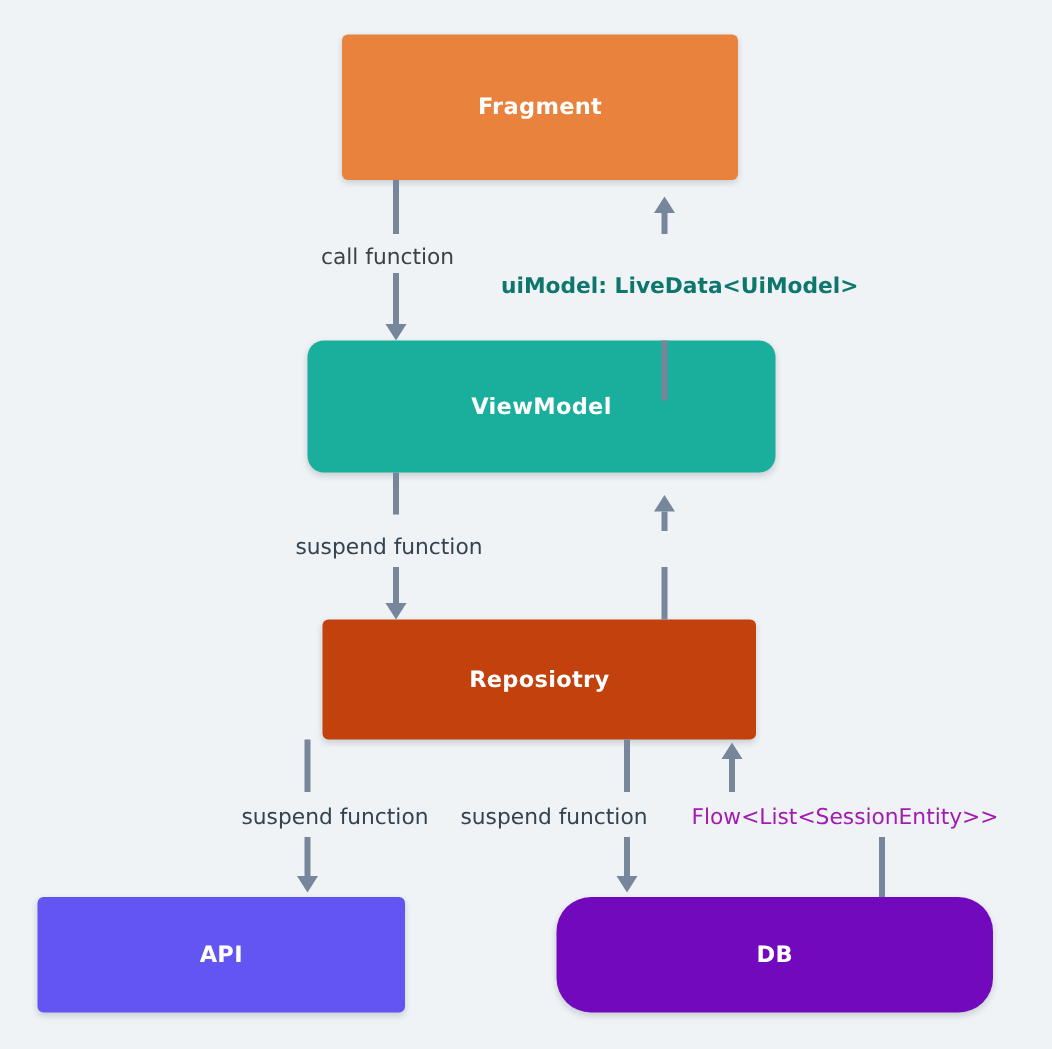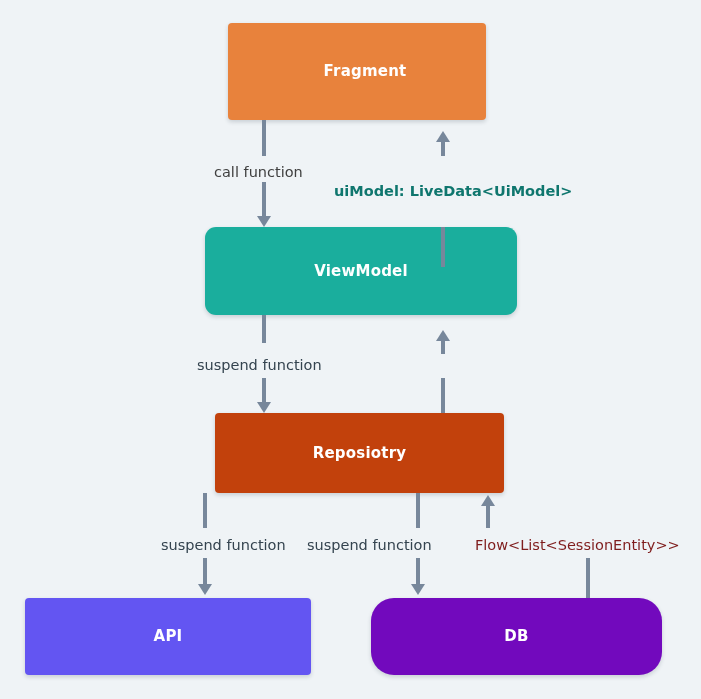--- a/index.html
+++ b/index.html
@@ -27,24 +27,24 @@
     justify-content: center;
   }
   .node-label {
     color: #ffffff;
     font-size: 15px;
     font-weight: 600;
     letter-spacing: 0.2px;
     line-height: 1;
     white-space: nowrap;
   }
-  .node-fragment  { left: 228px; top: 23px;  width: 242px; height: 97px; background: #e8823c; padding-left: 16px; }
+  .node-fragment  { left: 228px; top: 23px;  width: 264px; height: 97px; background: #e8823c; }
   .node-viewmodel { left: 205px; top: 227px; width: 312px; height: 88px; background: #1aae9d; }
   .node-repository{ left: 215px; top: 413px; width: 289px; height: 80px; background: #2b8fdc; }
-  .node-api       { left: 25px;  top: 598px; width: 286px; height: 77px; background: #6355f2; }
+  .node-api       { left: 25px;  top: 598px; width: 245px; height: 77px; background: #6355f2; }
   .node-db        { left: 371px; top: 598px; width: 291px; height: 77px; background: #7209bd; border-radius: 23px; }
 
   
   .shaft {
     position: absolute;
     width: 4px;
     background: #77879b;
   }
   
   .head {
@@ -118,15 +118,15 @@
   <div class="edge-label" style="left: 161px; top: 534px; color: rgb(52, 67, 79);">suspend function</div>
 
   <div class="shaft" style="left: 416px; top: 493px; height: 35px; background: rgb(119, 135, 155);"></div>
   <div class="shaft" style="left: 416px; top: 558px; height: 26px; background: rgb(119, 135, 155);"></div>
   <div class="head head-down" style="left: 411px; top: 584px; border-top-color: rgb(119, 135, 155);"></div>
   <div class="edge-label" style="left: 307px; top: 534px; color: rgb(52, 67, 79);">suspend function</div>
 
   <div class="shaft" style="left: 586px; top: 558px; height: 40px; background: rgb(119, 135, 155);"></div>
   <div class="shaft" style="left: 486px; top: 506px; height: 22px; background: rgb(119, 135, 155);"></div>
   <div class="head head-up" style="left: 481px; top: 495px; border-bottom-color: rgb(119, 135, 155);"></div>
-  <div class="edge-label" style="left: 475px; top: 534px; color: #7f1d1d;">Flow&lt;List&lt;SessionEntity&gt;&gt;</div>
+  <div class="edge-label" style="left: 461px; top: 534px; color: #a21caf;">Flow&lt;List&lt;SessionEntity&gt;&gt;</div>
 
 </div>
 
 </body></html>

